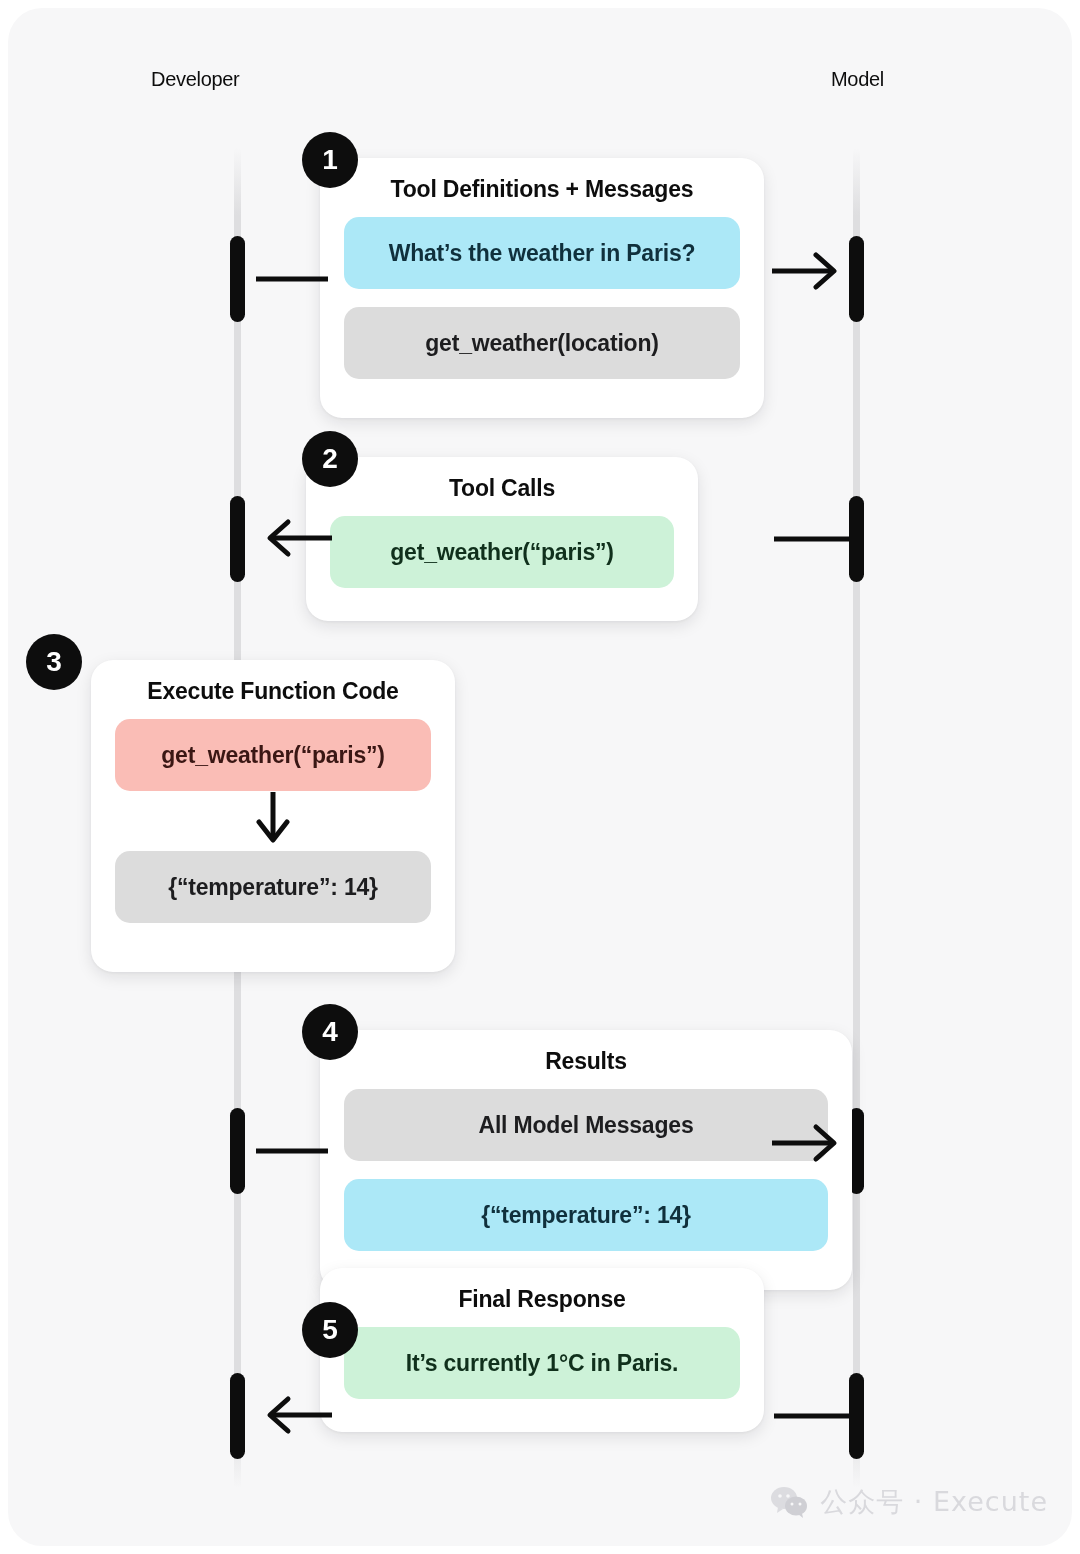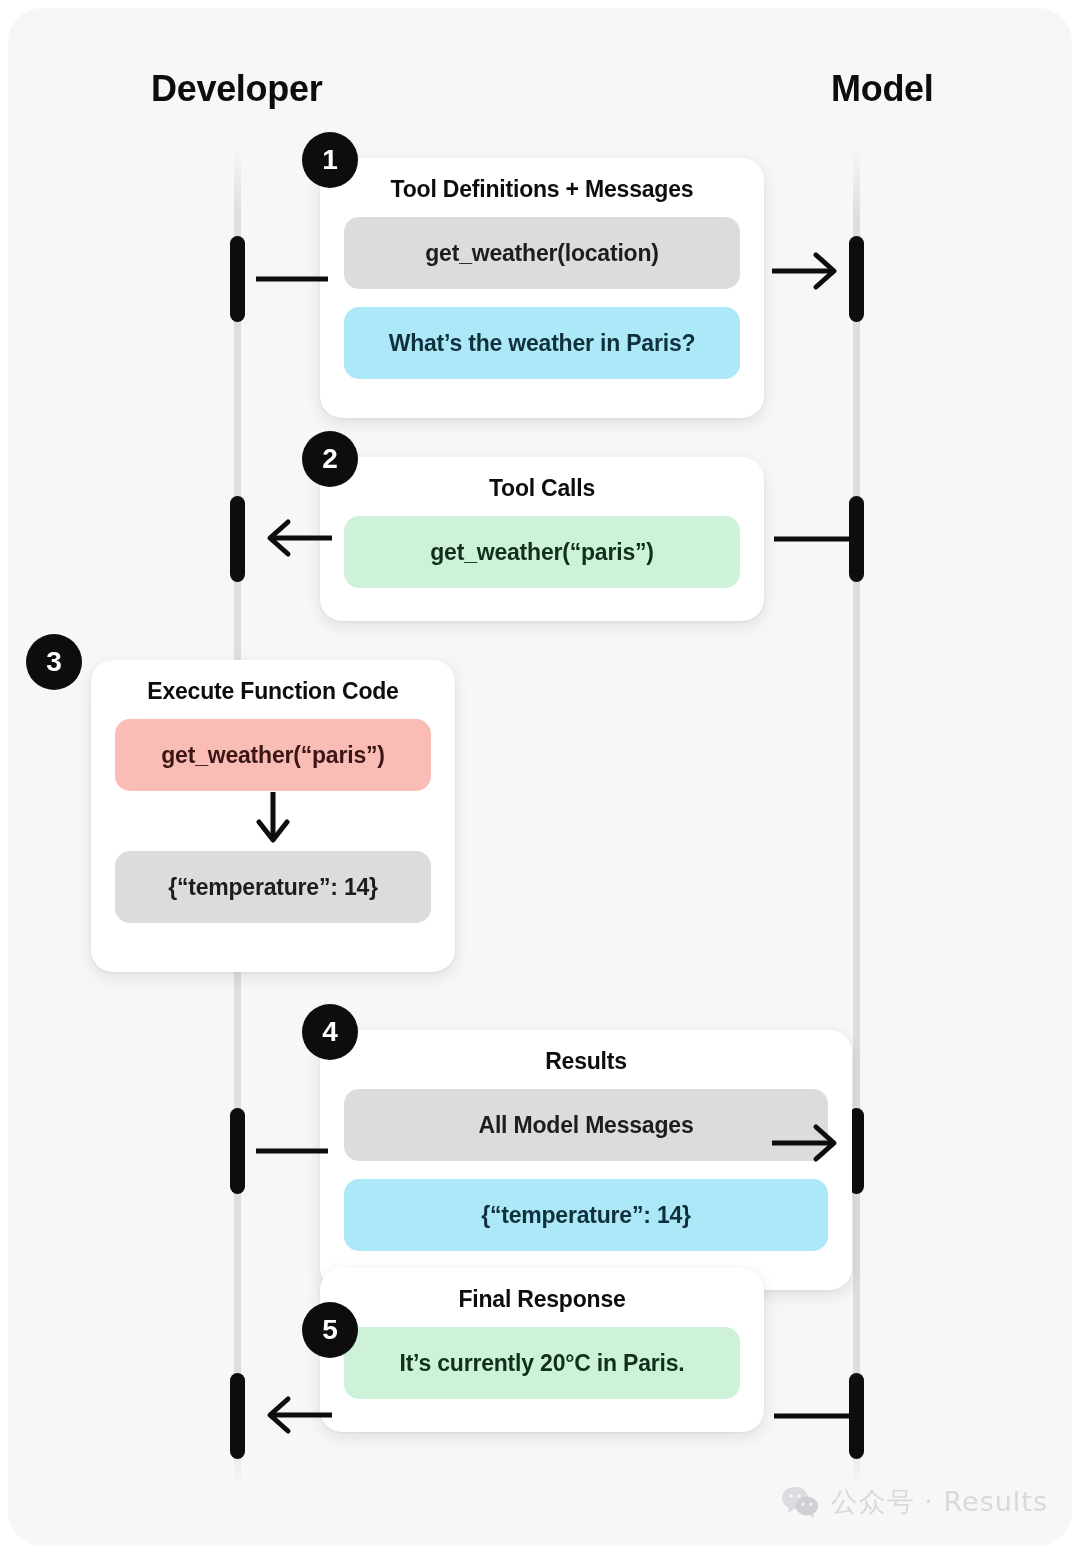--- a/index.html
+++ b/index.html
@@ -7,21 +7,21 @@
     width:1080px;height:1554px;position:relative;overflow:hidden;
     font-family:"Liberation Sans","DejaVu Sans",sans-serif;
   }
   #canvas{
     position:absolute;left:8px;top:8px;width:1064px;height:1538px;
     background:#f7f7f8;border-radius:34px;overflow:hidden;
   }
 
   
   .lane-title{
-    position:absolute;font-size:36px;font-weight:700;color:#0d0d0d;
+    position:absolute;font-size:20px;font-weight:400;color:#0d0d0d;
     letter-spacing:-0.3px;white-space:nowrap;
   }
   #title-developer{left:143px;top:60px;}
   #title-model{left:795px;top:60px;margin-left:28px;}
 
   
   .lane-line{
     position:absolute;width:7px;border-radius:4px;
     background:linear-gradient(to bottom,
       rgba(222,222,224,0) 0%, #dedee0 5%, #dedee0 95%, rgba(222,222,224,0) 100%);
@@ -129,26 +129,26 @@
     <line x1="16" y1="22" x2="78" y2="22" stroke="#0d0d0d" stroke-width="5"></line>
     <polyline points="34,6 16,22 34,38" fill="none" stroke="#0d0d0d" stroke-width="5" stroke-linecap="round" stroke-linejoin="round"></polyline>
   </svg>
   <svg class="conn" style="left:766px;top:1398px;" width="76" height="20">
     <line x1="0" y1="10" x2="76" y2="10" stroke="#0d0d0d" stroke-width="5"></line>
   </svg>
 
   <div class="badge" style="left:294px;top:124px;">1</div>
   <div class="card" style="left:312px;top:150px;width:444px;height:260px;">
     <div class="card-title">Tool Definitions + Messages</div>
+    <div class="pill blue">What’s the weather in Paris?</div>
     <div class="pill grey">get_weather(location)</div>
-    <div class="pill blue">What’s the weather in Paris?</div>
   </div>
 
   <div class="badge" style="left:294px;top:423px;">2</div>
-  <div class="card" style="left:312px;top:449px;width:444px;height:164px;">
+  <div class="card" style="left:298px;top:449px;width:392px;height:164px;">
     <div class="card-title">Tool Calls</div>
     <div class="pill green">get_weather(“paris”)</div>
   </div>
 
   <div class="badge" style="left:18px;top:626px;">3</div>
   <div class="card" style="left:40px;top:652px;width:364px;height:312px;margin-left:43px;">
     <div class="card-title">Execute Function Code</div>
     <div class="pill pink" style="margin-bottom:0;">get_weather(“paris”)</div>
     <div class="down-arrow">
       <svg width="34" height="58" viewBox="0 0 34 58">
@@ -162,30 +162,30 @@
   <div class="badge" style="left:294px;top:996px;">4</div>
   <div class="card" style="left:312px;top:1022px;width:532px;height:260px;">
     <div class="card-title">Results</div>
     <div class="pill grey">All Model Messages</div>
     <div class="pill blue">{“temperature”: 14}</div>
   </div>
 
   <div class="badge" style="left:294px;top:1294px;">5</div>
   <div class="card" style="left:312px;top:1260px;width:444px;height:164px;">
     <div class="card-title">Final Response</div>
-    <div class="pill green">It’s currently 20°C in Paris.</div>
+    <div class="pill green">It’s currently 1°C in Paris.</div>
   </div>
 
   <div id="watermark">
     <svg width="38" height="32" viewBox="0 0 38 32">
       <ellipse cx="14" cy="12" rx="13" ry="11" fill="#dcdce0"></ellipse>
       <polygon points="8,21 7,27 13,23" fill="#dcdce0"></polygon>
       <ellipse cx="26" cy="20" rx="11" ry="9.5" fill="#cfcfd4"></ellipse>
       <polygon points="32,27 33,32 28,28" fill="#cfcfd4"></polygon>
       <circle cx="10" cy="10" r="1.8" fill="#f7f7f8"></circle>
       <circle cx="18" cy="10" r="1.8" fill="#f7f7f8"></circle>
       <circle cx="22" cy="18" r="1.5" fill="#f7f7f8"></circle>
       <circle cx="30" cy="18" r="1.5" fill="#f7f7f8"></circle>
     </svg>
-    <span>公众号 · Results</span>
+    <span>公众号 · Execute</span>
   </div>
 
 </div>
 
 </body></html>

